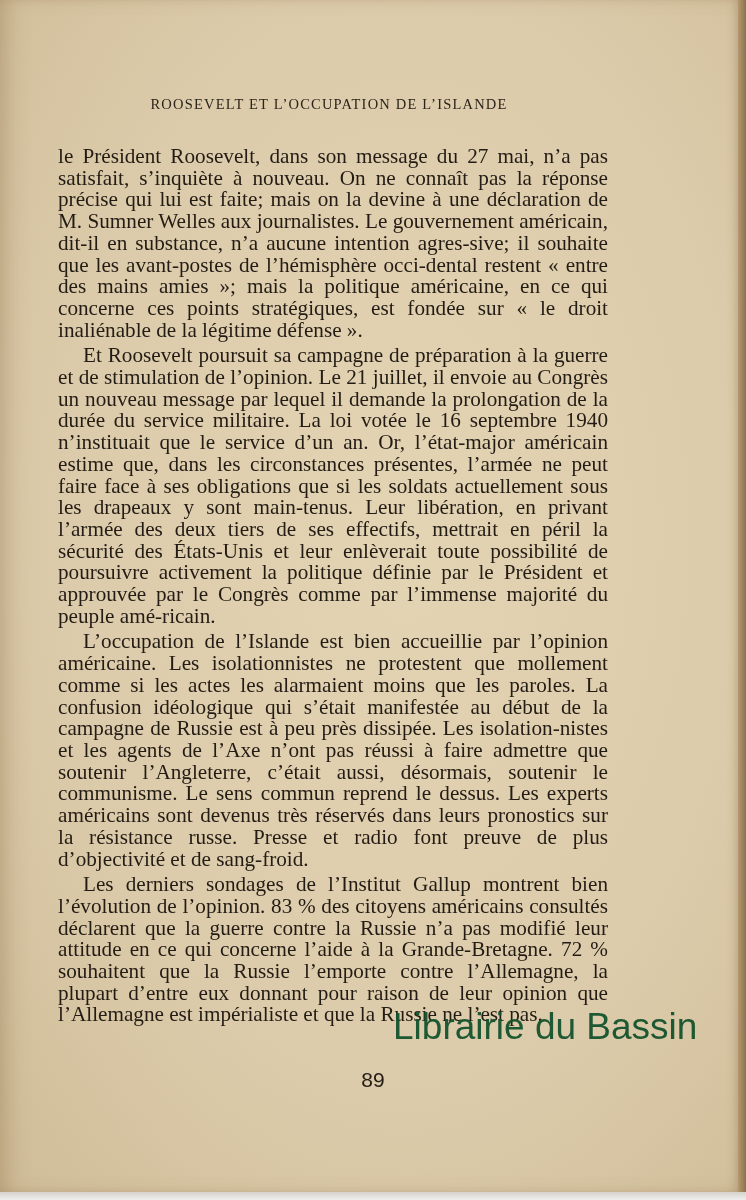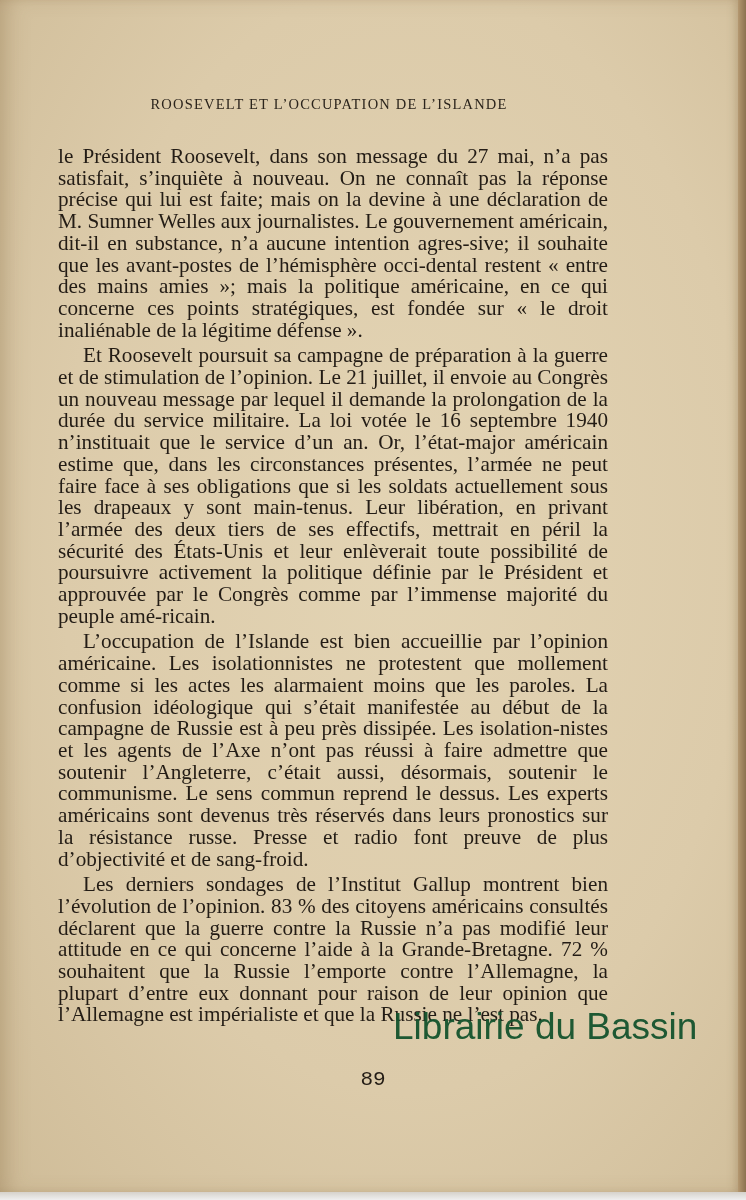--- a/index.html
+++ b/index.html
@@ -29,21 +29,21 @@
   .header span { text-transform:none; }
   .text {
     position:absolute; top:134px; left:58px; width:550px;
     font-family:"Liberation Serif", serif; font-size:21.2px; line-height:21.7px;
     color:#231c15; text-align:justify; hyphens:manual;margin-top:12px;
   }
   .para { margin:0 0 4px 0; text-indent:25px; }
   .para.first { text-indent:0; }
   .pagenum {
     position:absolute; top:1068px; left:0; width:746px; text-align:center;
-    font-family:Liberation Mono, monospace; font-size:21px; color:#231c15;
+    font-family:Liberation Sans, sans-serif; font-size:21px; color:#231c15;
   }
   .watermark {
     position:absolute; top:1006px; left:393px;
     font-family:"Liberation Sans", sans-serif; font-size:37px; color:#14532d;
     white-space:nowrap; opacity:0.95;text-align:center;
   }
 </style>
 </head>
 <body>
 

